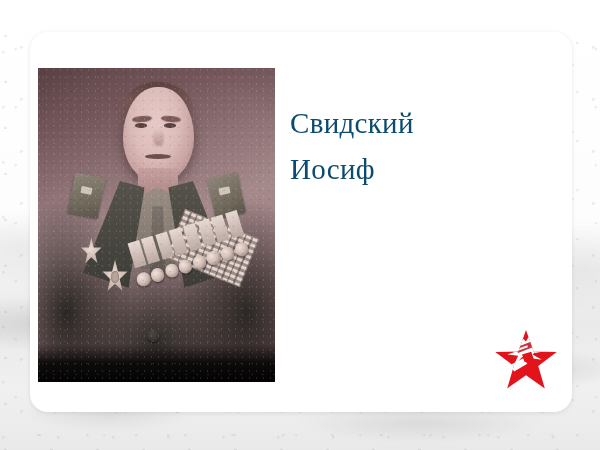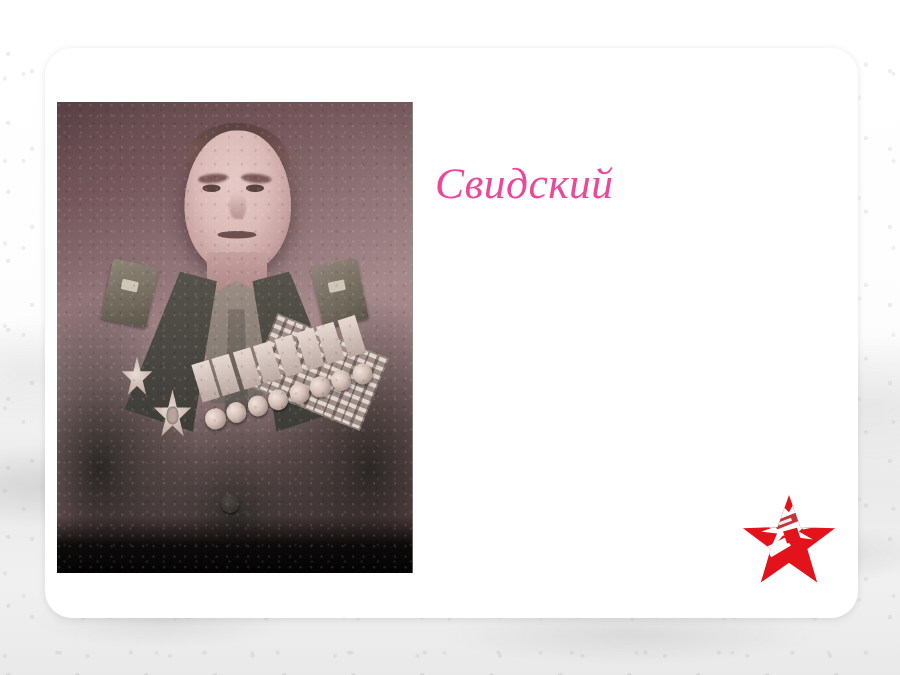--- a/index.html
+++ b/index.html
@@ -189,24 +189,23 @@
 
   
   .name-block {
     position: absolute;
     left: 260px;
     top: 68px;
     width: 270px;
   }
   .name-line {
     font-family: "Liberation Serif", "DejaVu Serif", serif;
-    font-style: italic;
     font-size: 29px;
     line-height: 46px;
-    color: #ec4899;
+    color: #0c4a6e;
     white-space: nowrap;
     letter-spacing: .3px;
   }
 
   
   .star-wrap {
     position: absolute;
     left: 463px;
     top: 296px;
     width: 66px;
@@ -287,20 +286,21 @@
           <span class="ph-med" style="left:78%"></span>
         </div>
 
         <div class="ph-button"></div>
       </div>
       <div class="photo-grain"></div>
     </div>
 
     <div class="name-block">
       <div class="name-line">Свидский</div>
+      <div class="name-line">Иосиф</div>
     </div>
 
     <div class="star-wrap">
       <svg viewBox="0 0 100 100" xmlns="http://www.w3.org/2000/svg" aria-hidden="true">
         <defs>
           <clipPath id="starClip">
             <path d="M50 3 L61.5 35.5 L96.5 36.5 L68.5 57.5 L78.5 91.5 L50 71.5 L21.5 91.5 L31.5 57.5 L3.5 36.5 L38.5 35.5 Z"></path>
           </clipPath>
         </defs>
 

